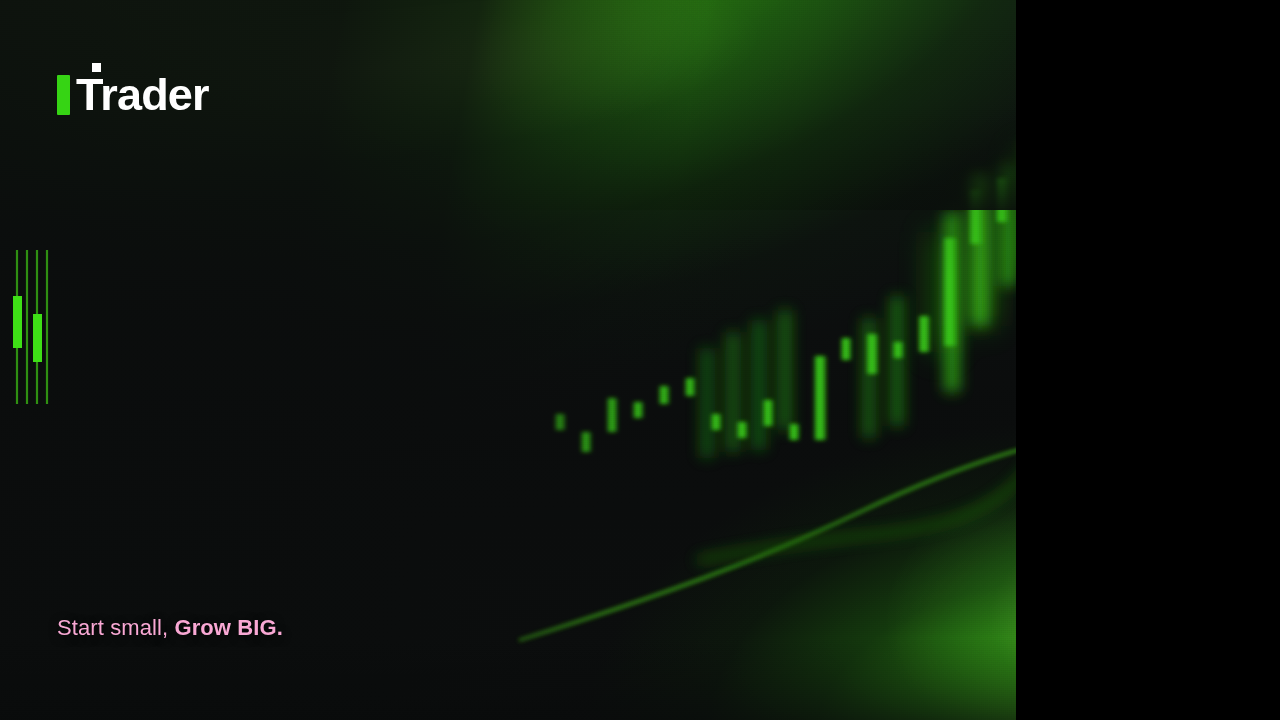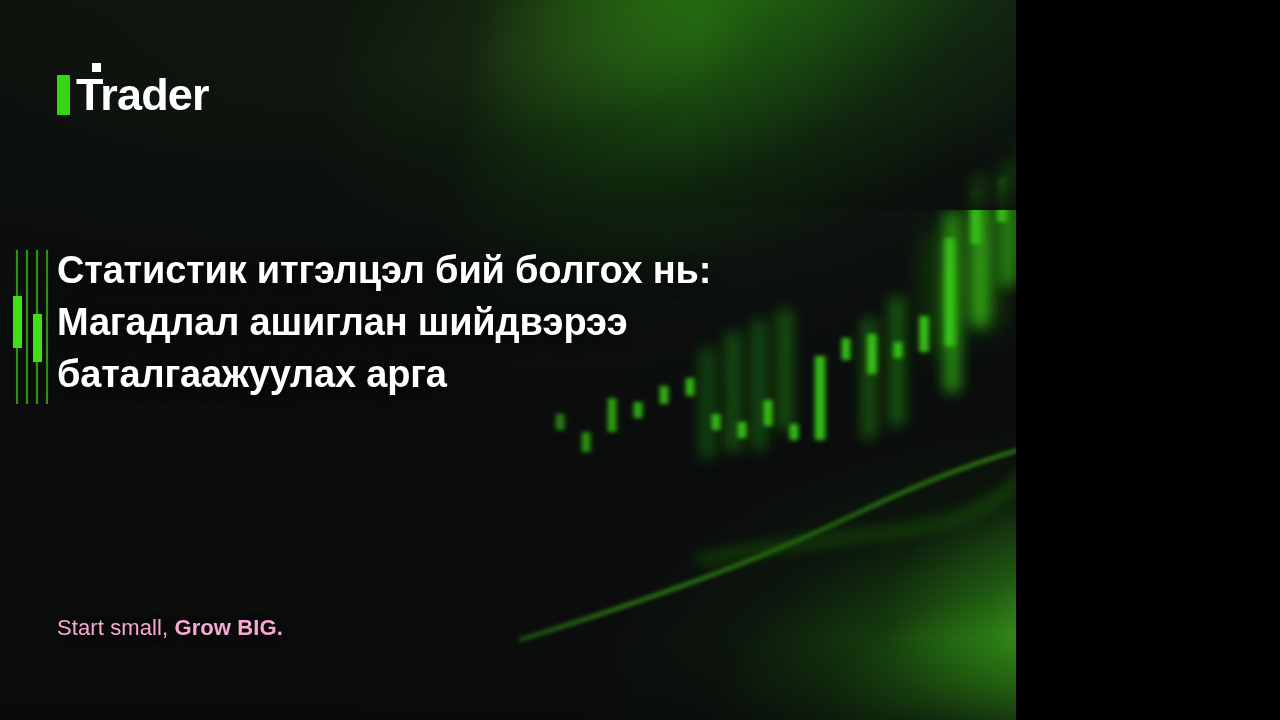--- a/index.html
+++ b/index.html
@@ -287,23 +287,18 @@
 
   <svg id="accent" viewBox="0 0 42 158" aria-hidden="true">
     <line x1="9" y1="2" x2="9" y2="156" stroke="#2f8f12" stroke-width="2.2"></line>
     <line x1="19" y1="2" x2="19" y2="156" stroke="#2f8f12" stroke-width="2.2"></line>
     <line x1="29" y1="2" x2="29" y2="156" stroke="#2f8f12" stroke-width="2.2"></line>
     <line x1="39" y1="2" x2="39" y2="156" stroke="#2f8f12" stroke-width="2.2"></line>
     <rect x="5" y="48" width="9" height="52" fill="#3ee016"></rect>
     <rect x="25" y="66" width="9" height="48" fill="#3ee016"></rect>
   </svg>
 
-  <div id="headline">
-    <div class="line">Статистик итгэлцэл бий болгох нь:</div>
-    <div class="line">Магадлал ашиглан шийдвэрээ</div>
-    <div class="line">баталгаажуулах арга</div>
-  </div>
 
   <div id="tagline">
     <span>Start small, </span><span id="tagline-strong">Grow BIG.</span>
   </div>
 
 </div>
 
 </body></html>

